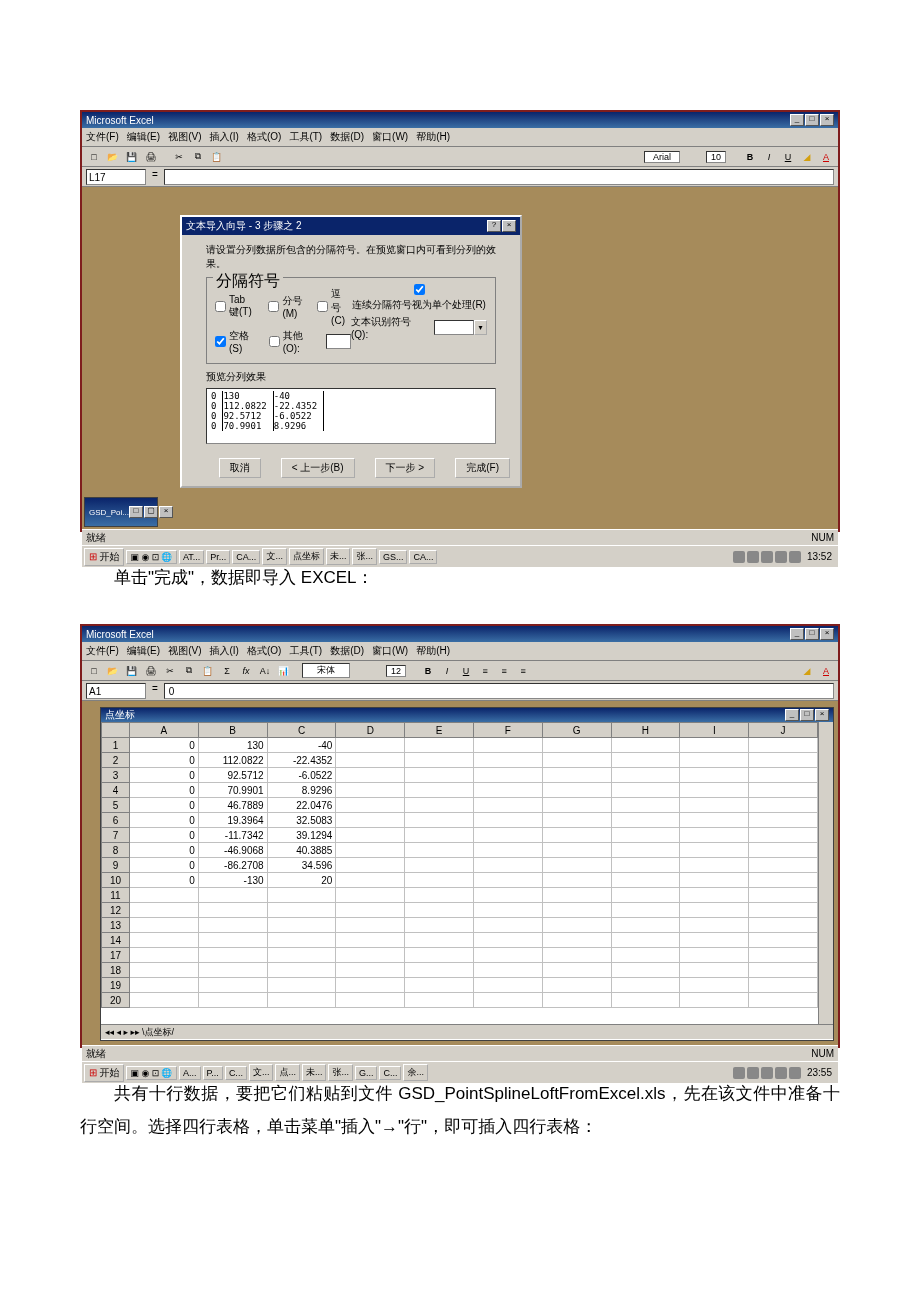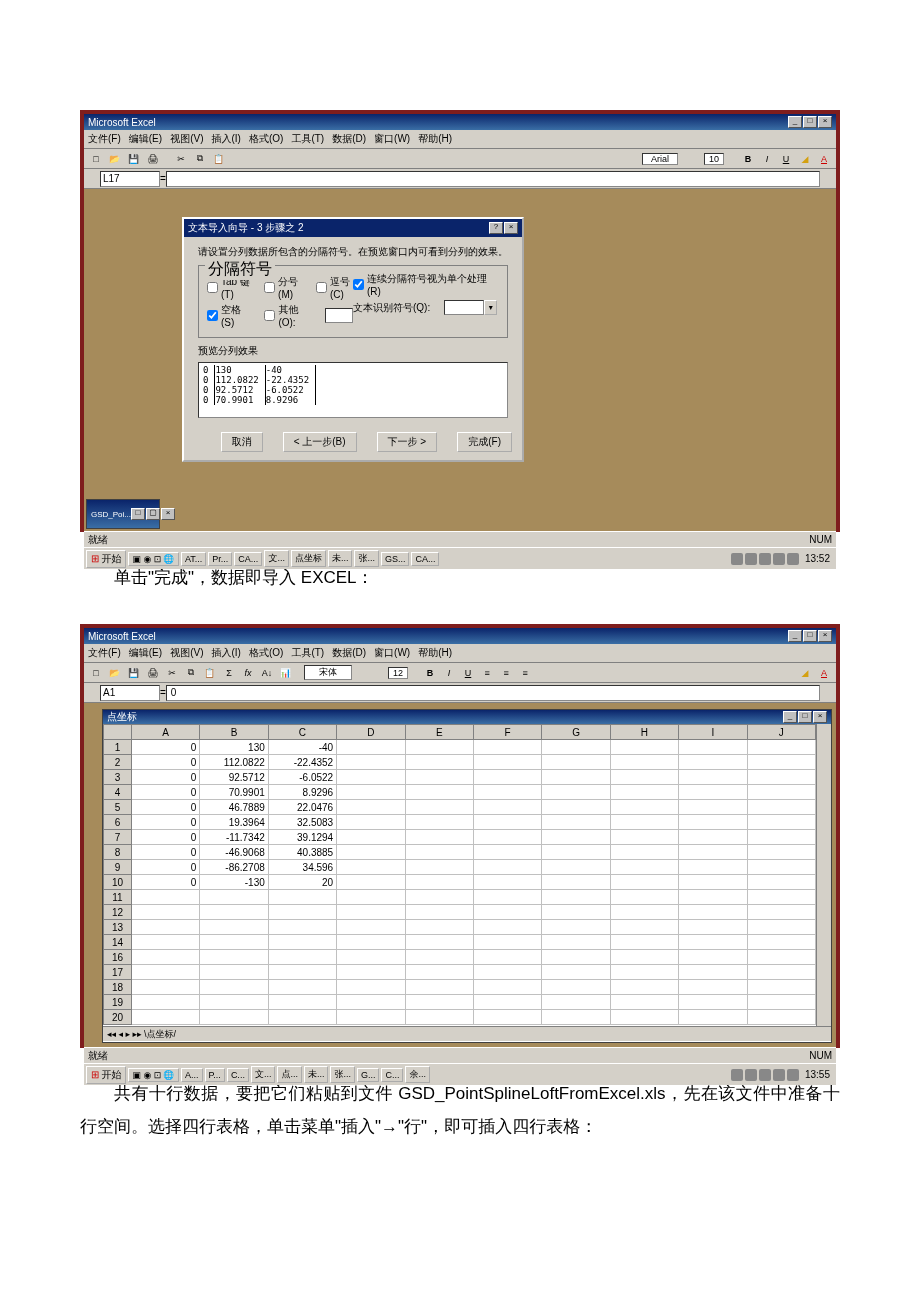--- a/index.html
+++ b/index.html
@@ -6,21 +6,21 @@
   body {
     margin: 0;
     background: #fff;
     font-family: "Microsoft YaHei", SimSun, Arial, sans-serif;
     width: 920px;
   }
   .page {
     padding: 110px 80px 60px 80px;
   }
   .screenshot {
-    border: 4px solid #7f1d1d;
+    border: 2px solid #7f1d1d;
     background: #a68b5b;
     position: relative;
     margin-bottom: 30px;
   }
   
   .titlebar {
     background: linear-gradient(#0a246a,#3a6ea5);
     color: #fff;
     font-size: 10px;
     padding: 2px 4px;
@@ -37,21 +37,21 @@
   .menubar {
     background:#d4d0c8; font-size:10px; padding:2px 4px; display:flex; gap:8px;
     border-bottom:1px solid #808080;
   }
   .toolbar {
     background:#d4d0c8; font-size:10px; padding:2px 4px; display:flex; gap:3px; align-items:center;
     border-bottom:1px solid #808080;
     height:20px;
   }
   .tbtn { width:16px; height:16px; background:#d4d0c8; border:1px solid #d4d0c8; display:flex;align-items:center;justify-content:center;font-size:9px;}
-  .formula-bar { background:#d4d0c8; display:flex; align-items:center; padding:2px 16px; height:20px; border-bottom:1px solid #808080;}
+  .formula-bar { background:#d4d0c8; display:flex; padding:2px 4px; gap:6px; height:20px; border-bottom:1px solid #808080;}
   .namebox { background:#fff; border:1px inset #888; width:60px; height:16px; font-size:10px; padding:0 2px; display:flex; align-items:center;}
   .fxbox { background:#fff; border:1px inset #888; flex:1; height:16px; font-size:10px; padding:0 4px; display:flex; align-items:center;}
   .statusbar { background:#d4d0c8; height:16px; font-size:10px; display:flex; align-items:center; padding:0 4px; justify-content:space-between; border-top:1px solid #fff;}
   .taskbar {
     background:#d4d0c8; height:22px; display:flex; align-items:center; padding:0 2px; gap:2px;
     border-top:1px solid #fff;
   }
   .startbtn { background:#d4d0c8; border:1px outset #fff; padding:1px 4px; font-size:10px; display:flex; align-items:center; gap:2px;}
   .taskitem { background:#d4d0c8; border:1px outset #fff; padding:1px 3px; font-size:9px; }
   .tray { margin-left:auto; display:flex; gap:2px; align-items:center; font-size:9px;}
@@ -69,21 +69,21 @@
   .mini-win .titlebar { height:28px; font-size:8px; }
   .wizard {
     position:absolute; left:98px; top:28px;
     width:342px; background:#d4d0c8;
     border:2px outset #fff;
   }
   .wizard .wtitle {
     background:#0a246a; color:#fff; font-size:10px; padding:2px 4px;
     display:flex; justify-content:space-between; align-items:center;
   }
-  .wizard .wbody { padding:8px 14px; font-size:10px; }
+  .wizard .wbody { padding:8px 24px; font-size:10px; }
   .fieldset {
     border:1px solid #808080; padding:6px 8px; margin:6px 0; position:relative;
   }
   .fieldset .legend {
     position:absolute; top:-7px; left:6px; background:#d4d0c8; padding:0 3px; font-size:16px;
   }
   .chkrow { display:flex; gap:14px; margin:3px 0; align-items:center;}
   .chk { display:flex; align-items:center; gap:3px; font-size:10px;}
   .chk input { width:11px; height:11px; margin:0;}
   .preview {
@@ -215,21 +215,21 @@
                       <span>空格(S)</span>
                     </label>
                   <label class="chk">
                       <input type="checkbox" style="">
                       <span>其他(O):</span>
                     </label>
                   <span class="txtinput" style="width:30px;"></span>
                 </div>
               </div>
               <div style="flex:1;">
-                <label class="chk" style="margin-bottom:2px;">
+                <label class="chk" style="margin-bottom:2px;flex-direction:column;">
                     <input type="checkbox" checked="" style="">
                     <span>连续分隔符号视为单个处理(R)</span>
                   </label>
                 <div class="chkrow">
                   <span>文本识别符号(Q):</span>
                   <span class="combo">
                     <span class="txtinput"></span>
                       <span class="dd">▾</span>
                   </span>
                 </div>
@@ -583,33 +583,20 @@
                     <td></td>
                     <td></td>
                     <td></td>
                     <td></td>
                     <td></td>
                     <td></td>
                     <td></td>
                     <td></td>
                   </tr>
                   <tr>
-                    <td class="rh">16</td>
-                    <td></td>
-                    <td></td>
-                    <td></td>
-                    <td></td>
-                    <td></td>
-                    <td></td>
-                    <td></td>
-                    <td></td>
-                    <td></td>
-                    <td></td>
-                  </tr>
-                  <tr>
                     <td class="rh">17</td>
                     <td></td>
                     <td></td>
                     <td></td>
                     <td></td>
                     <td></td>
                     <td></td>
                     <td></td>
                     <td></td>
                     <td></td>
@@ -686,20 +673,20 @@
       <span class="taskitem">张...</span>
       <span class="taskitem">G...</span>
       <span class="taskitem">C...</span>
       <span class="taskitem">余...</span>
       <span class="tray">
         <span class="trayicon"></span>
         <span class="trayicon"></span>
         <span class="trayicon"></span>
         <span class="trayicon"></span>
         <span class="trayicon"></span>
-        <span class="clock">13:55</span>
+        <span class="clock">23:55</span>
       </span>
     </div>
   </div>
 
   <p class="bodytext indent">共有十行数据，要把它们粘贴到文件 GSD_PointSplineLoftFromExcel.xls，先在该文件中准备十行空间。选择四行表格，单击菜单"插入"→"行"，即可插入四行表格：</p>
 
 </div>
 
 </body></html>

